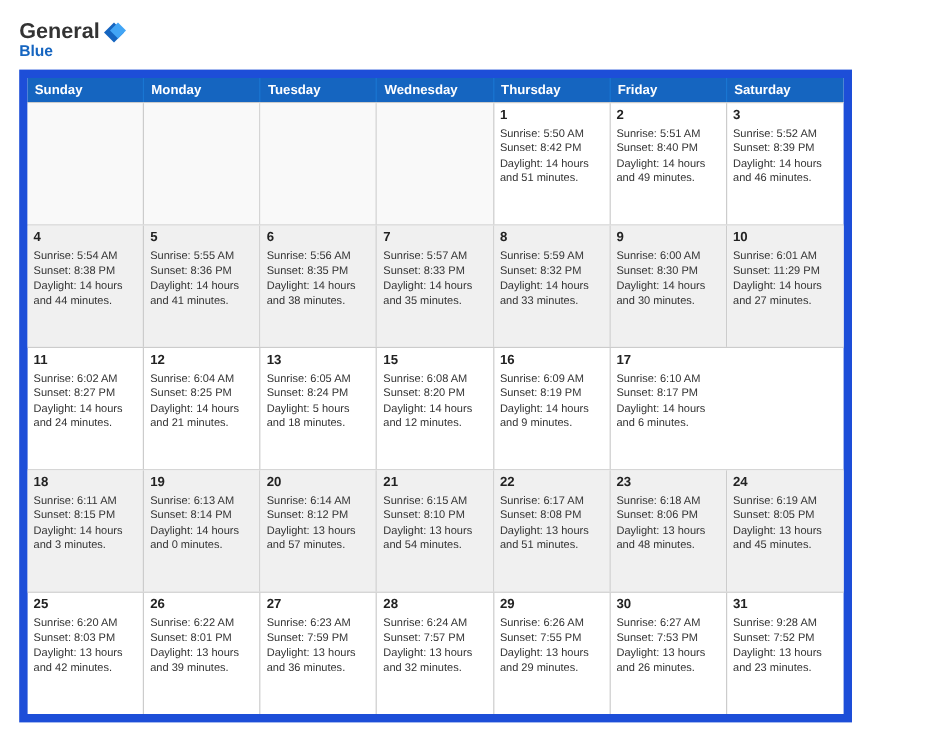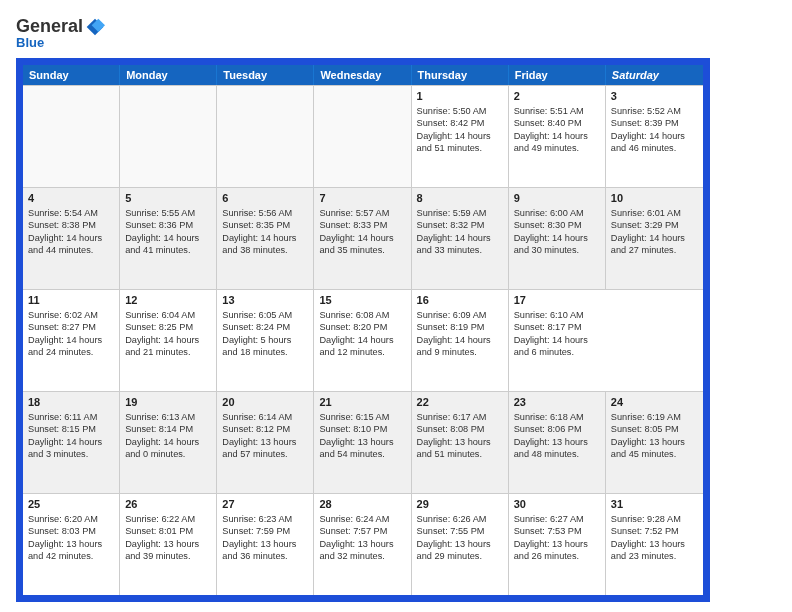--- a/index.html
+++ b/index.html
@@ -51,21 +51,21 @@
       grid-template-columns: repeat(7, 1fr);
       background: #1565c0;
     }
     .cal-header-cell {
       color: #fff;
       font-size: 11px;
       font-weight: bold;
       padding: 4px 6px;
       border-right: 1px solid #1976d2;
     }
-    .cal-header-cell:last-child { border-right: none; font-style: italic; }
+    .cal-header-cell:last-child { border-right: none; }
     .cal-body {
       display: flex;
       flex-direction: column;
       flex: 1;
     }
     .cal-row {
       display: grid;
       grid-template-columns: repeat(7, 1fr);
       flex: 1;
       border-top: 1px solid #ccc;
@@ -179,21 +179,21 @@
           </div>
           <div class="cal-cell shaded">
             <span class="day-num">9</span>
             <div>Sunrise: 6:00 AM</div>
             <div>Sunset: 8:30 PM</div>
             <div>Daylight: 14 hours and 30 minutes.</div>
           </div>
           <div class="cal-cell shaded">
             <span class="day-num">10</span>
             <div>Sunrise: 6:01 AM</div>
-            <div>Sunset: 3:29 PM</div>
+            <div>Sunset: 11:29 PM</div>
             <div>Daylight: 14 hours and 27 minutes.</div>
           </div>
         </div>
         <div class="cal-row">
           <div class="cal-cell">
             <span class="day-num">11</span>
             <div>Sunrise: 6:02 AM</div>
             <div>Sunset: 8:27 PM</div>
             <div>Daylight: 14 hours and 24 minutes.</div>
           </div>

